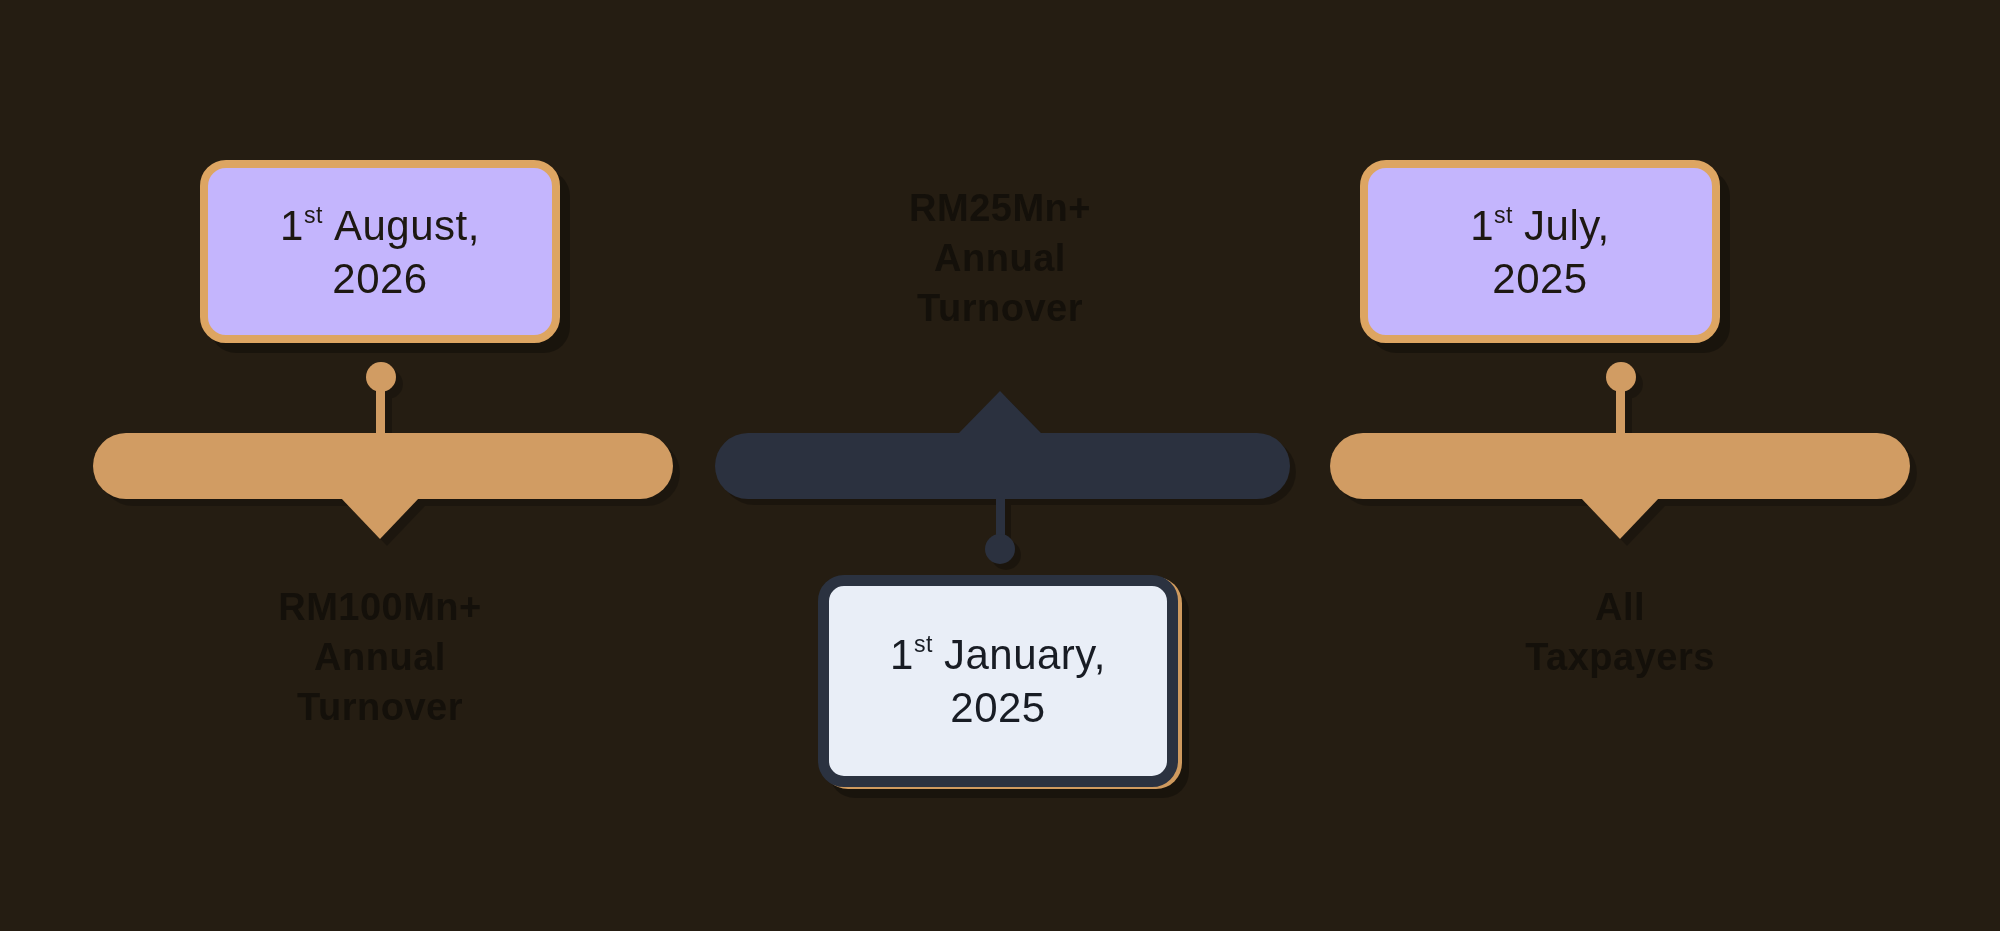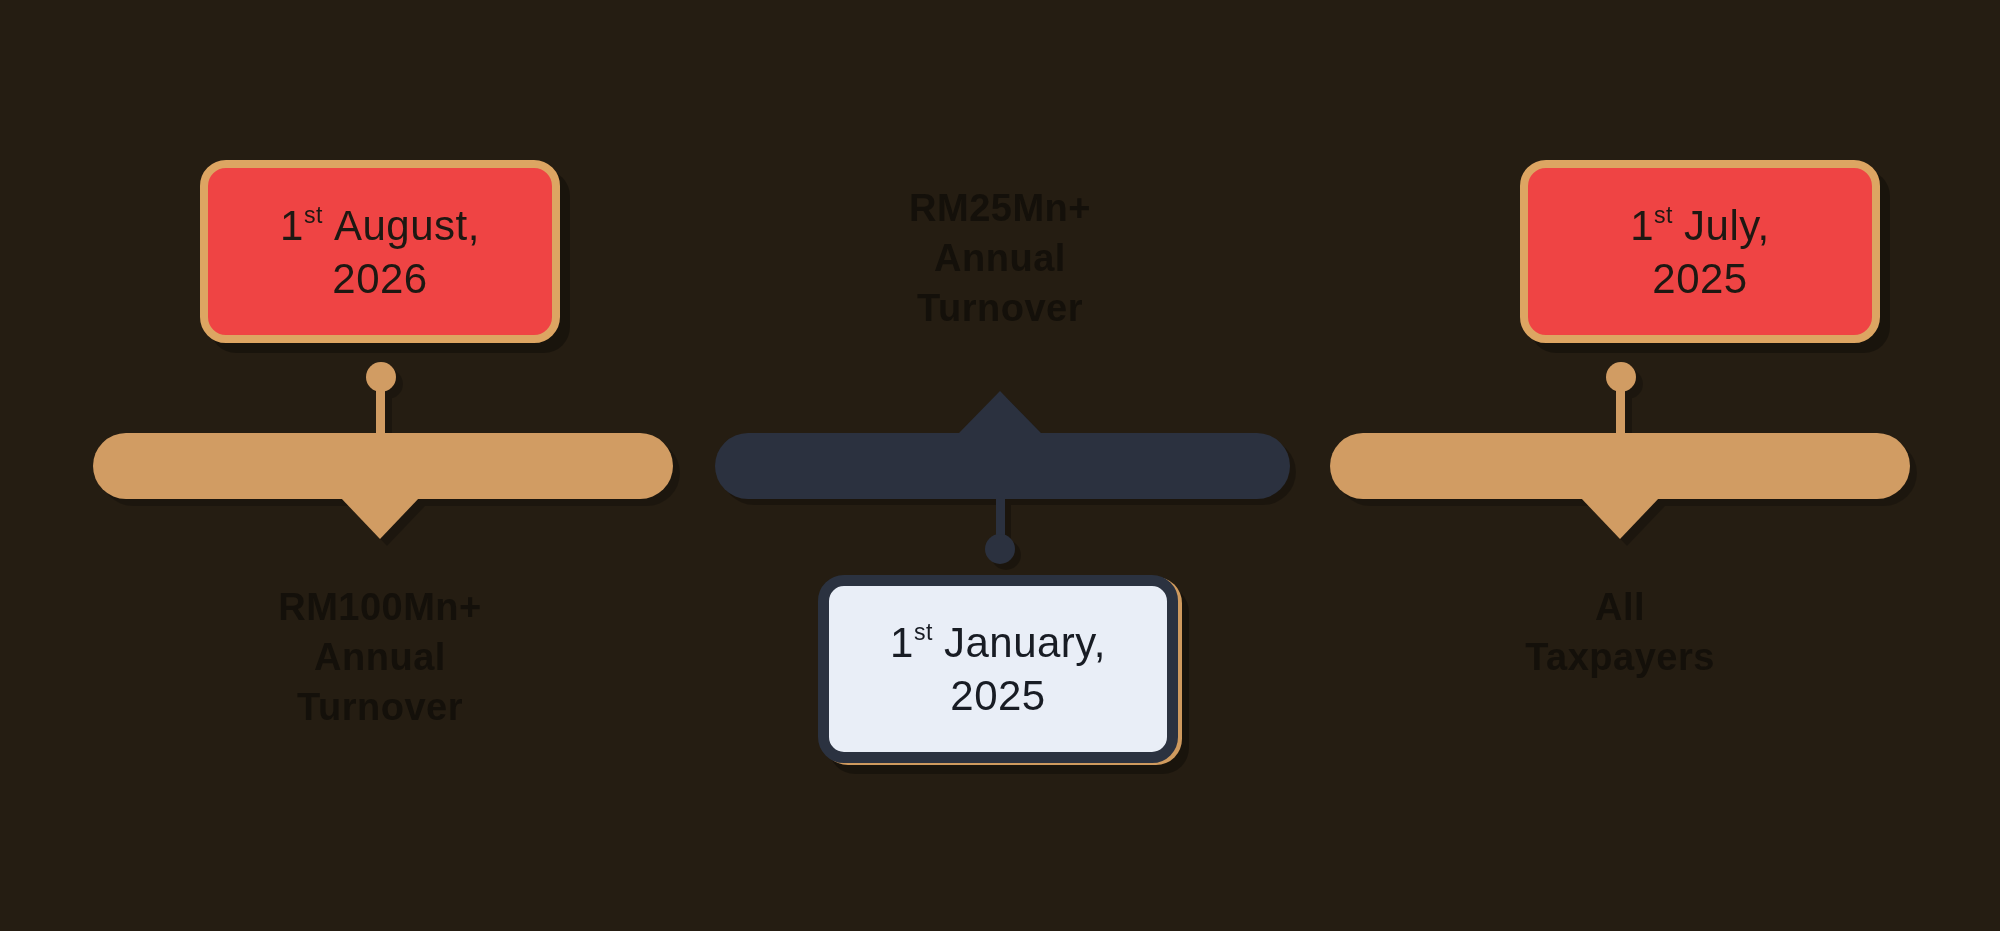--- a/index.html
+++ b/index.html
@@ -27,26 +27,26 @@
     justify-content: center;
     align-items: center;
     text-align: center;
     font-size: 42px;
     line-height: 53px;
     font-weight: 500;
     color: #1d1812;
     letter-spacing: 0.5px;
   }
   .date-card.tan {
-    background: #ef4444;
+    background: #c4b5fd;
     border: 8px solid #dda562;
     box-shadow: 10px 10px 0 rgba(0, 0, 0, 0.30);
   }
   .date-card.navy {
-    height: 188px;
+    height: 212px;
     background: #e9eef7;
     border: 11px solid #2b3240;
     box-shadow: 4px 2px 0 #cf9a5e, 11px 11px 0 rgba(0, 0, 0, 0.30);
     color: #181c24;
   }
   .date-card sup {
     font-size: 0.55em;
     line-height: 0;
     vertical-align: super;
     position: relative;
@@ -147,21 +147,21 @@
     </div>
     <div class="date-card navy" style="left:818px; top:575px;">
       <div>
         <span>1</span><sup>st</sup><span class="month">January,</span>
       </div>
       <div>2025</div>
     </div>
   </section>
 
   <section>
-    <div class="date-card tan" style="left:1520px; top:160px;">
+    <div class="date-card tan" style="left:1360px; top:160px;">
       <div>
         <span>1</span><sup>st</sup><span class="month">July,</span>
       </div>
       <div>2025</div>
     </div>
     <div class="bar-group tan">
       <div class="connector-dot tan-fill" style="left:1606px; top:362px;"></div>
       <div class="connector-line tan-fill" style="left:1616px; top:388px; height:46px;"></div>
       <div class="bar tan" style="left:1330px; top:433px; width:580px;"></div>
       <div class="arrow-down" style="left:1580px; top:497px;"></div>

